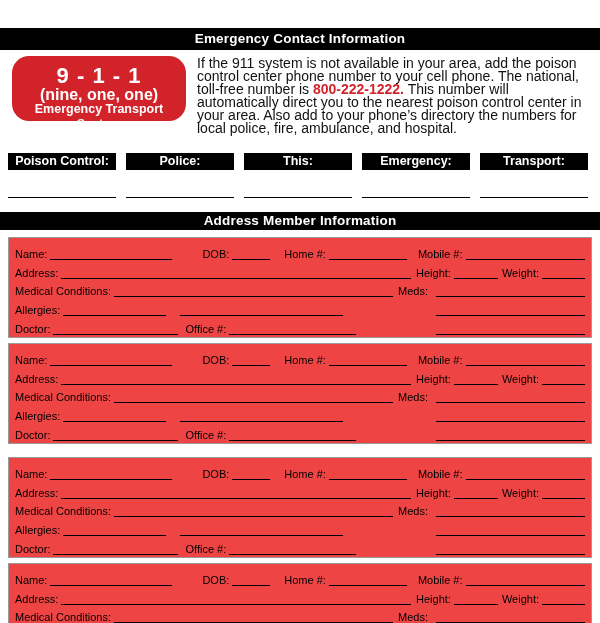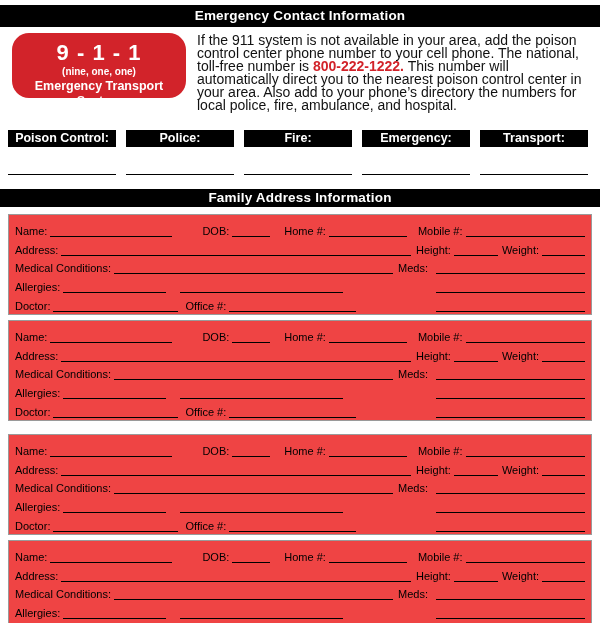--- a/index.html
+++ b/index.html
@@ -1,37 +1,37 @@
 <!DOCTYPE html>
 <html style="--accent: #D2232A;"><head>
 <meta charset="utf-8">
 <style>
   html, body { margin:0; padding:0; }
   body {
     width:600px; height:623px; overflow:hidden; background:#fff;
     font-family:"Liberation Sans", sans-serif; color:#000;
   }
-  .page { position:relative; width:600px; height:615px; padding-top:5px; box-sizing:border-box; }
+  .page { position:relative; width:600px; height:615px; padding-top:20px; box-sizing:border-box;margin-top:8px; }
 
   .black-bar {
     background:#000; color:#fff; font-weight:bold; text-align:center;
     letter-spacing:.2px;
   }
   .top-bar   { height:22px; line-height:22px; font-size:13.5px; }
   .family-bar{ height:18px; line-height:18px; font-size:13.5px; margin-top:14px; }
 
   
   .intro { display:flex; margin:6px 4px 0 12px; }
   .red-box {
     width:174px; height:65px; flex-shrink:0; box-sizing:border-box;
     background:var(--accent, #D2232A); color:#fff; text-align:center;
     font-weight:bold; padding-top:8px;border-radius:17px;
   }
   .r-num     { font-size:22px; line-height:24px; letter-spacing:1px; }
-  .r-words   { font-size:10px;  line-height:14px; }
+  .r-words   { font-size:16px;  line-height:14px; }
   .r-caption { font-size:12.5px; line-height:15px; }
   .intro-text {
     margin:1px 0 0 11px; font-size:14px; line-height:13.1px; color:#111;
     flex:1; padding-right:2px;
   }
   .phone { color:var(--accent, #D2232A); font-weight:bold; }
 
   
   .contact-row { display:flex; gap:10px; margin:17px 12px 0 8px; }
   .contact-col { flex:1; display:flex; flex-direction:column; }
@@ -83,35 +83,35 @@
   <div class="contact-row">
     <div class="contact-col">
       <div class="contact-label">Poison Control:</div>
       <div class="contact-line"></div>
     </div>
     <div class="contact-col">
       <div class="contact-label">Police:</div>
       <div class="contact-line"></div>
     </div>
     <div class="contact-col">
-      <div class="contact-label">Fire:</div>
+      <div class="contact-label">This:</div>
       <div class="contact-line"></div>
     </div>
     <div class="contact-col">
       <div class="contact-label">Emergency:</div>
       <div class="contact-line"></div>
     </div>
     <div class="contact-col">
       <div class="contact-label">Transport:</div>
       <div class="contact-line"></div>
     </div>
   </div>
 
   <div class="black-bar family-bar">
-    <span>Family Address Information</span>
+    <span>Address Member Information</span>
   </div>
 
   <div id="family-blocks">
     <div class="member-block">
       <div class="m-row">
         <span class="lbl">Name:</span>
         <span class="ln w122"></span>
         <span class="sp sp30"></span>
         <span class="lbl">DOB:</span>
         <span class="ln w38"></span>

